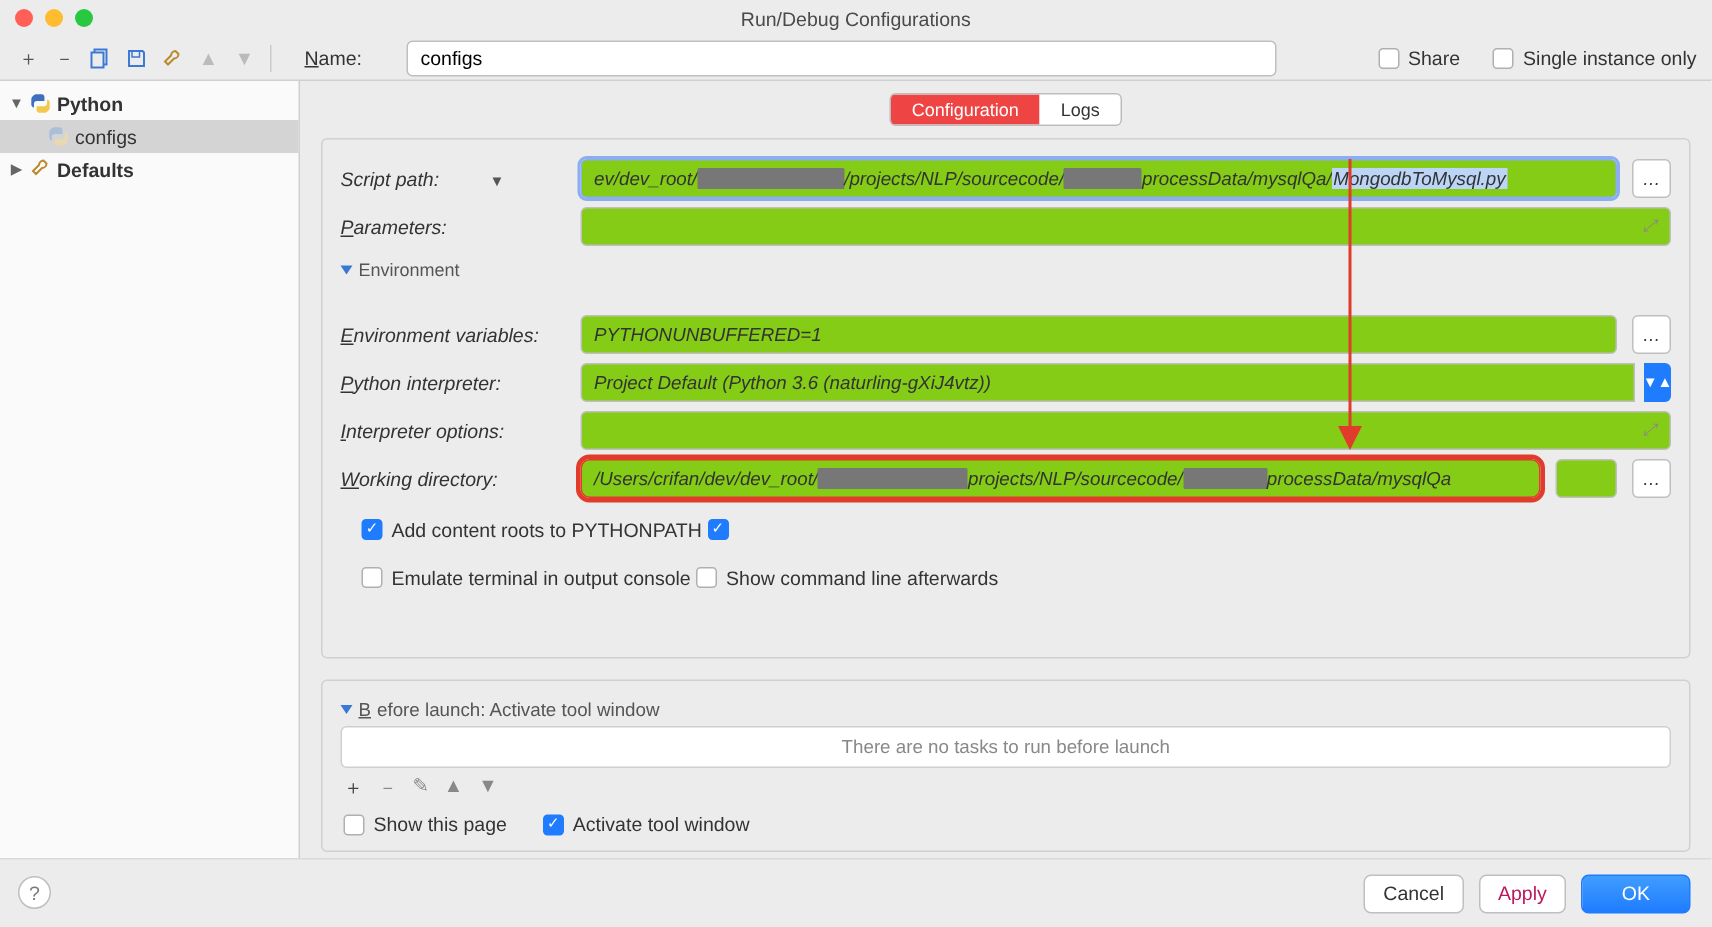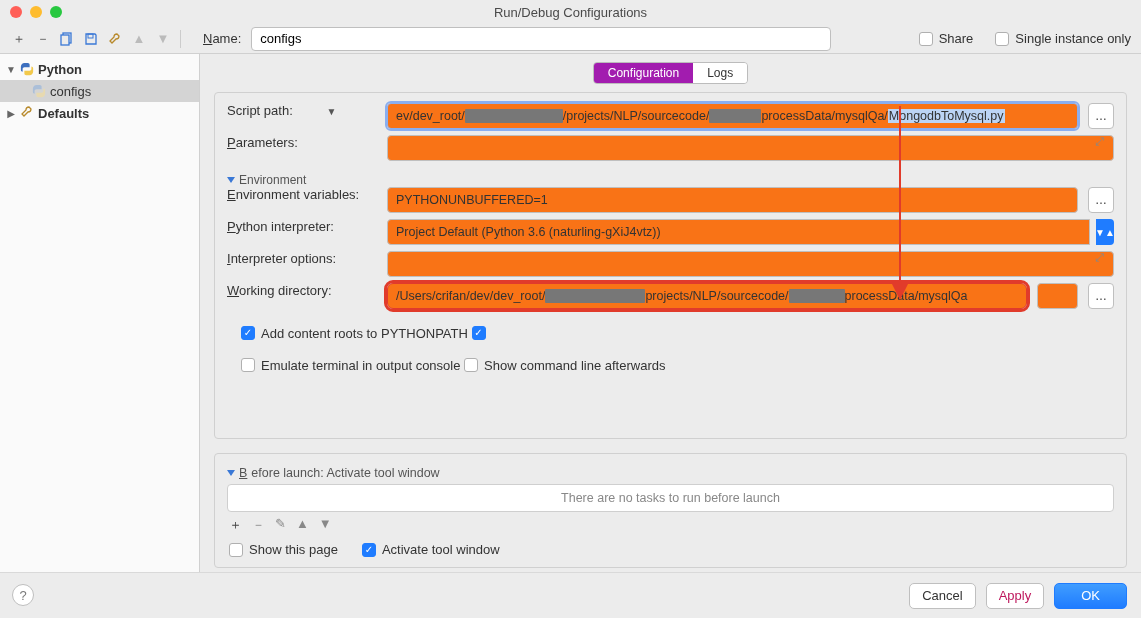--- a/index.html
+++ b/index.html
@@ -6,47 +6,47 @@
   html, body { margin:0; padding:0; font-family: -apple-system, "Helvetica Neue", Arial, sans-serif; font-size:13px; color:#333; background:#ececec; }
   .window { width:1141px; height:618px; display:flex; flex-direction:column; background:#ececec; position:relative; }
   .titlebar { height:24px; display:flex; align-items:center; position:relative; }
   .traffic { display:flex; gap:8px; padding-left:10px; }
   .tl { width:12px; height:12px; border-radius:50%; }
   .tl.red{background:#ff5f57;} .tl.yellow{background:#febc2e;} .tl.green{background:#28c840;}
   .title { position:absolute; left:0; right:0; text-align:center; font-size:13px; color:#4a4a4a; }
   .toolbar-row { height:30px; display:flex; align-items:center; padding:0 10px; gap:6px; border-bottom:1px solid #d0d0d0;}
   .tool-ico { width:18px; height:18px; display:flex; align-items:center; justify-content:center; color:#555; }
   .sep { width:1px; height:18px; background:#ccc; margin:0 2px; }
-  .name-label { margin-left:14px; margin-right:4px; }
+  .name-label { margin-left:14px; margin-right:24px; }
   .name-input { flex:0 0 580px; height:24px; padding:2px 8px; border:1px solid #bfbfbf; border-radius:4px; background:#fff; font-size:13px;}
   .share-area { margin-left:auto; display:flex; align-items:center; gap:22px; }
   .chk { width:14px; height:14px; border:1px solid #b0b0b0; border-radius:3px; background:#fff; display:inline-flex; align-items:center; justify-content:center; }
   .chk.blue { background:#1f7cff; border-color:#1f7cff; color:#fff; font-size:10px; line-height:1; }
   .chk-label{display:inline-flex; gap:6px; align-items:center;}
   .content-row { flex:1 1 auto; display:flex; min-height:0; }
   .sidebar { width:200px; background:#fafafa; border-right:1px solid #d0d0d0; padding-top:4px; }
   .tree-item { display:flex; align-items:center; gap:4px; height:22px; padding:0 6px; }
   .tree-item.sel { background:#d4d4d4; }
   .twisty { width:10px; font-size:10px; color:#666; display:inline-block; text-align:center;}
   .ico-py { width:14px; height:14px; }
   .main { flex:1 1 auto; display:flex; flex-direction:column; padding:8px 14px 4px 14px; overflow:hidden;}
   .tabs { display:flex; justify-content:center; margin-bottom:8px; }
   .seg { display:flex; border:1px solid #bcbcbc; border-radius:4px; overflow:hidden; }
   .seg-btn { padding:3px 14px; font-size:12px; background:#fff; }
-  .seg-btn.active { background:#a21caf; color:#fff; }
+  .seg-btn.active { background:#ef4444; color:#fff; }
   .panel { background:#ececec; border:1px solid #d0d0d0; border-radius:4px; padding:10px 12px; flex:0 0 auto;}
   .panel + .panel { margin-top:14px; }
-  .row { display:flex; gap:10px; height:32px; position:relative; }
+  .row { display:flex; align-items:center; gap:10px; height:32px; position:relative;font-style:italic; }
   .row-label { width:150px; white-space:nowrap; }
-  .val-input { flex:1 1 auto; height:26px; border:1px solid #bfbfbf; border-radius:4px; background:#f97316; padding:2px 8px; font-size:12.5px; display:flex; align-items:center; overflow:hidden; white-space:nowrap;}
+  .val-input { flex:1 1 auto; height:26px; border:1px solid #bfbfbf; border-radius:4px; background:#84cc16; padding:2px 8px; font-size:12.5px; display:flex; align-items:center; overflow:hidden; white-space:nowrap;}
   .val-input.blue-focus { outline:2px solid #8aaef0; border-color:#8aaef0; }
   .val-input.red-outline { outline:3px solid #e13b2b; border-color:#e13b2b; border-radius:6px; }
   .dots-btn { width:26px; height:26px; border:1px solid #bfbfbf; border-radius:4px; background:#fff; display:flex; align-items:center; justify-content:center; font-size:12px; }
   .expand-ico { position:absolute; right:40px; font-size:11px; color:#888; }
-  .section-title { display:flex; align-items:center; gap:4px; color:#555; font-size:12px; margin-top:6px; margin-bottom:0;}
+  .section-title { display:flex; align-items:center; gap:4px; color:#555; font-size:12px; margin-top:6px; margin-bottom:20px;}
   .disclose { width:0;height:0;border-left:4px solid transparent;border-right:4px solid transparent;border-top:6px solid #3a78d6; display:inline-block;}
   .chev-down{ font-size:10px; color:#555; margin-left:-4px;}
   .interp { display:flex; align-items:center; justify-content:space-between; }
   .interp-arrow { width:18px; height:26px; background:#1f7cff; border-top-right-radius:4px; border-bottom-right-radius:4px; color:#fff; display:flex; align-items:center; justify-content:center; font-size:10px; margin-left:-4px;}
   .check-list { padding:6px 2px 0 2px; }
   .check-list .chk-label { height:24px; }
   .before-panel .subhead { font-size:12.5px; color:#555; padding:2px 0 4px 0; display:flex; align-items:center; gap:4px;}
   .tasks { height:28px; border:1px solid #cfcfcf; border-radius:4px; background:#fff; color:#888; display:flex; align-items:center; justify-content:center; font-size:12.5px;}
   .mini-tool { display:flex; gap:10px; color:#888; padding:4px 2px 2px 2px; font-size:13px; }
   .footer { height:46px; display:flex; align-items:center; padding:0 14px; justify-content:flex-end; gap:10px; border-top:1px solid #d9d9d9;}

